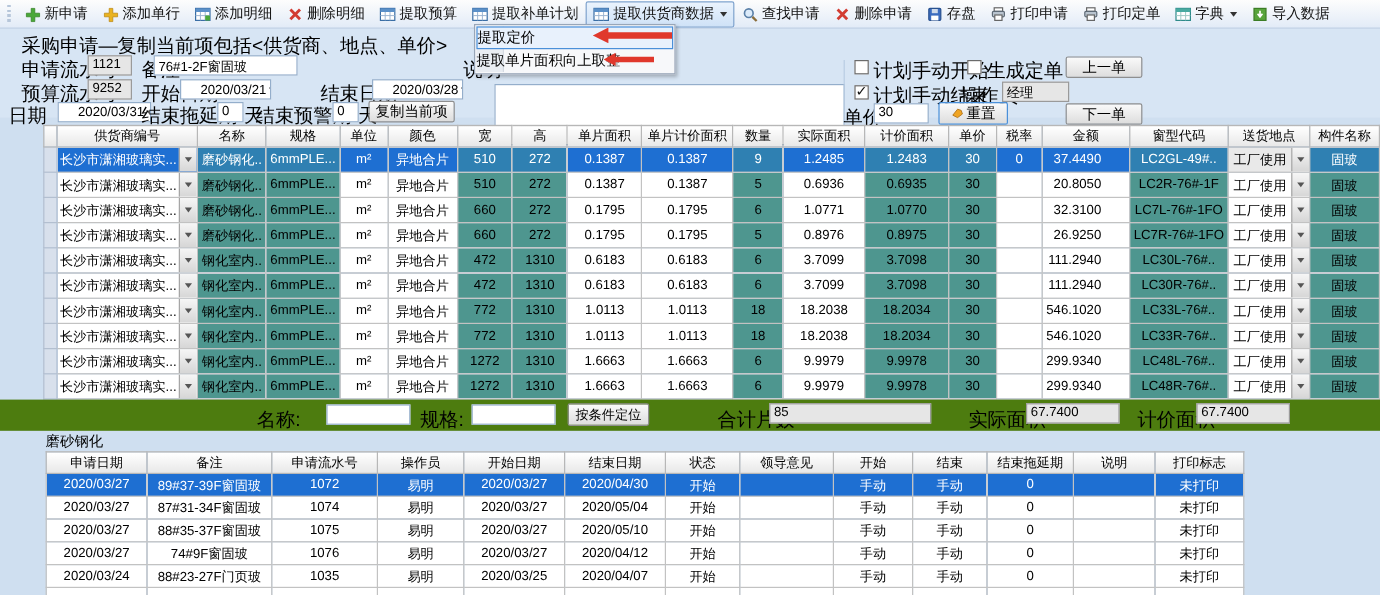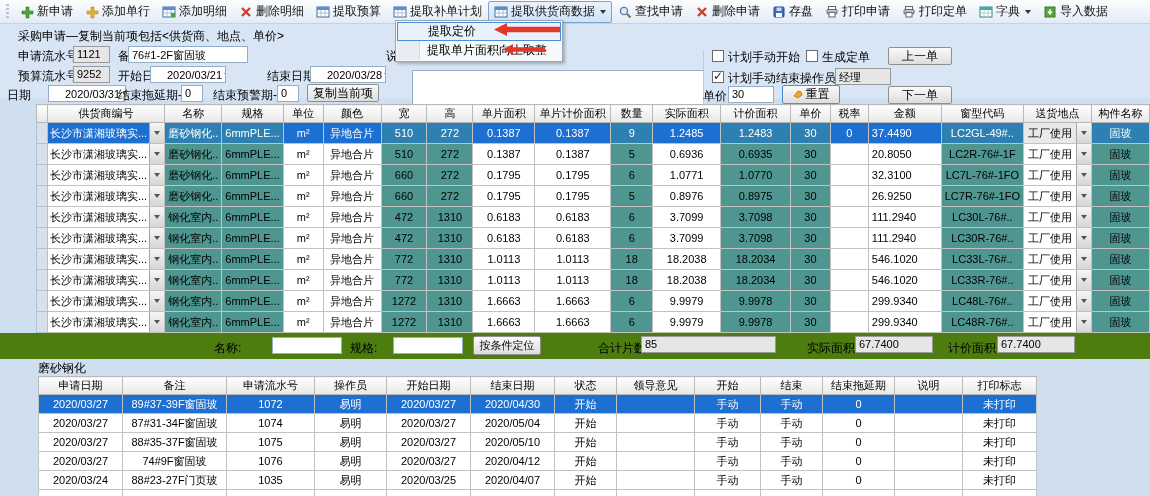--- a/index.html
+++ b/index.html
@@ -15,21 +15,21 @@
     background:repeating-linear-gradient(#b6c6da 0 2px,transparent 2px 4px);}
   .tb-item{display:inline-flex;align-items:center;gap:3px;height:20px;padding:0 5px;
     font-size:12px;color:#111;border:1px solid transparent;border-radius:2px;cursor:default;}
   .tb-item.active{background:linear-gradient(#eaf3fd,#cfe2f7);border:1px solid #7da2ce;}
   .tb-item svg{display:block;}
   .dd-arrow{width:0;height:0;border-left:3px solid transparent;border-right:3px solid transparent;
     border-top:4px solid #333;margin-left:2px;}
 
   
   #formpanel{position:absolute;left:0;top:24px;width:1150px;height:74px;background:#d7e5f4;}
-  .lbl{position:absolute;font-size:12px;color:#000;white-space:nowrap;}
+  .lbl{position:absolute;font-size:16px;color:#000;white-space:nowrap;}
   .inp{position:absolute;height:17px;box-sizing:border-box;border:1px solid #94aecb;
        background:#fff;font-size:11px;padding:1px 3px;color:#000;white-space:nowrap;overflow:hidden;}
   .inp.ro{background:#e6e6e6;border-color:#9a9a9a;}
   .ddfield{display:flex;align-items:center;justify-content:space-between;padding-left:16px;}
   .ddfield .dda{width:0;height:0;border-left:3px solid transparent;border-right:3px solid transparent;
        border-top:4px solid #555;margin-left:2px;}
   .btn{position:absolute;box-sizing:border-box;font-size:12px;color:#000;text-align:center;
        background:linear-gradient(#fafafa,#dddddd);border:1px solid #8f8f8f;border-radius:2px;
        display:flex;align-items:center;justify-content:center;cursor:default;}
   .cb{position:absolute;width:12px;height:12px;box-sizing:border-box;border:1px solid #6b6b6b;background:#fff;}
@@ -37,21 +37,21 @@
   #vsep{position:absolute;left:703px;top:26px;width:1px;height:70px;background:#b9cce3;}
   #desc-textarea{position:absolute;left:412px;top:46px;width:292px;height:51px;background:#fff;
        border:1px solid #94aecb;box-sizing:border-box;}
 
   
   #menu-popup{position:absolute;left:395px;top:20px;width:164px;background:#f7f8fa;
        border:1px solid #98a6b8;box-shadow:2px 2px 3px rgba(0,0,0,.25);z-index:50;padding:1px;}
   #menu-popup .gutter{position:absolute;left:1px;top:1px;bottom:1px;width:22px;background:#e9edf2;
        border-right:1px solid #d4dae2;}
   .menu-item{position:relative;height:19px;line-height:19px;font-size:12px;color:#000;
-       padding-left:30px;white-space:nowrap;box-sizing:border-box;}
+       white-space:nowrap;box-sizing:border-box;}
   .menu-item.hl{border:1px solid #4a90d9;background:#e8f1fc;line-height:17px;}
   .annot-arrow{position:absolute;z-index:60;}
 
   
   table{border-collapse:collapse;table-layout:fixed;}
   th{font-weight:normal;font-size:11px;color:#000;height:17px;
      background:linear-gradient(#ffffff,#e7e7e7);border:1px solid #b7b7b7;
      white-space:nowrap;overflow:hidden;padding:0 2px;}
   td{font-size:11px;color:#000;height:20px;border:1px solid #c2c2c2;background:#fff;
      white-space:nowrap;overflow:hidden;padding:0 3px;text-align:center;}
@@ -66,21 +66,21 @@
      border-left:1px solid #a6a6a6;display:flex;align-items:center;justify-content:center;}
   .combo-btn i{width:0;height:0;border-left:3px solid transparent;border-right:3px solid transparent;
      border-top:4px solid #555;}
   tr.sel td{background:#1E6FD2;color:#fff;}
   tr.sel td.teal{background:#2F80B2;color:#fff;}
   tr.sel td.ind{background:#d8e0ec;}
   tr.sel td.combo{background:#1E6FD2;}
   tr.sel td.combo .combo-txt{color:#fff;}
   tr.sel td.combo2{background:#e9e9e9;}
   tr.sel td.combo2 .combo-txt{color:#000;}
-  td.amount{text-align:left;padding-right:23px;}
+  td.amount{text-align:right;padding-right:23px;}
   #orders-table td{height:18px;}
   #orders-table tr.sel td{background:#1E6FD2;color:#fff;}
   tr.empty td{height:7px;background:#fff;}
 
   
   #filterbar{position:absolute;left:0;top:333px;width:1150px;height:26px;background:#4d7c0f;}
   #section-orders-label{position:absolute;left:38px;top:360px;font-size:12px;color:#000;}
 </style>
 </head>
 <body>

